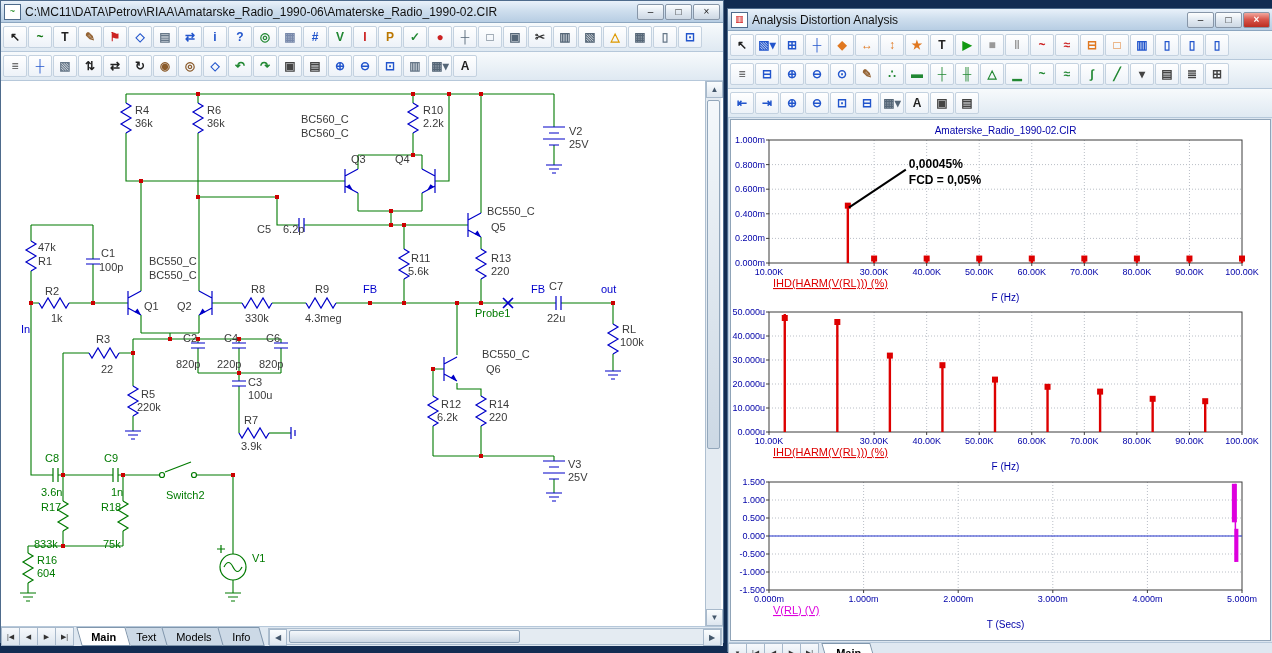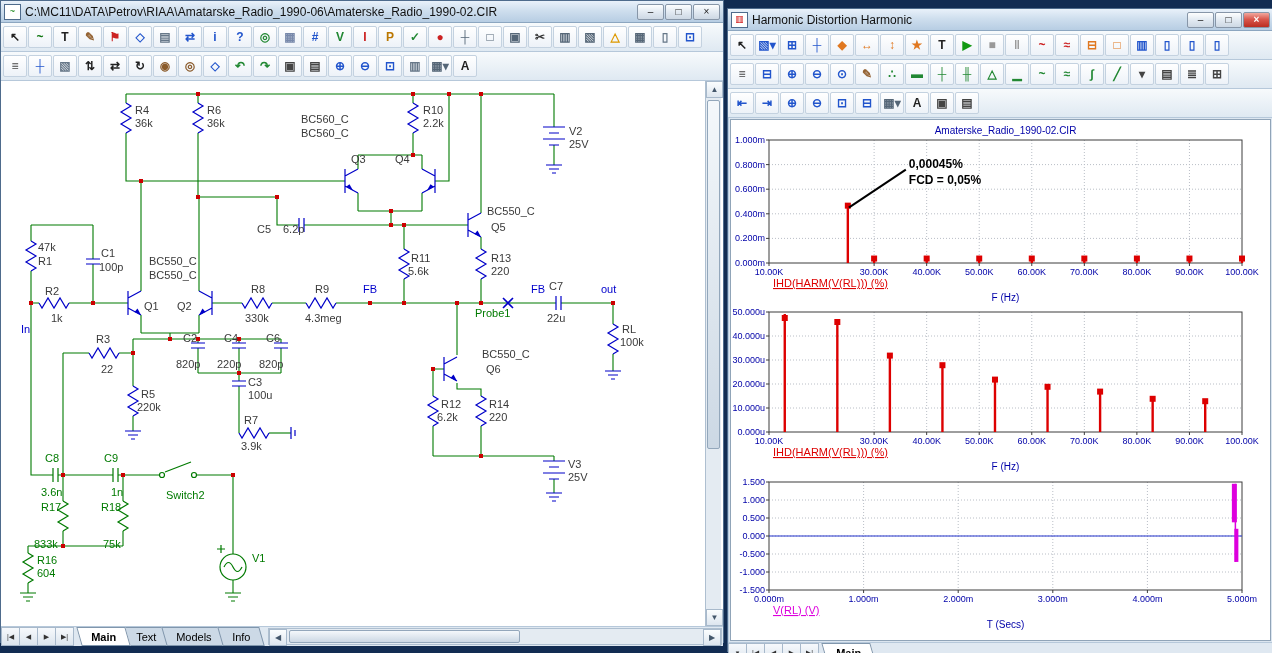--- a/index.html
+++ b/index.html
@@ -397,21 +397,21 @@
           <div class="sthumb" style="top:1px;bottom:1px;left:2px;width:55%;"></div>
         </div>
         <div class="sbtn h">▶</div>
       </div>
     </div>
   </div>
 
   <div class="win" style="left:727px;top:8px;width:545px;height:642px;">
     <div class="titlebar">
       <div class="appicon chart">▥</div>
-      <div class="title">Harmonic Distortion Harmonic</div>
+      <div class="title">Analysis Distortion Analysis</div>
       <div class="winbtns">
         <div class="winbtn">–</div>
         <div class="winbtn">□</div>
         <div class="winbtn close-red">×</div>
       </div>
     </div>
     <div class="toolbar">
         <div class="tbi" style="color: rgb(34, 34, 34);">↖</div>
         <div class="tbi" style="color: rgb(34, 85, 204);">▧▾</div>
         <div class="tbi" style="color: rgb(34, 85, 204);">⊞</div>

